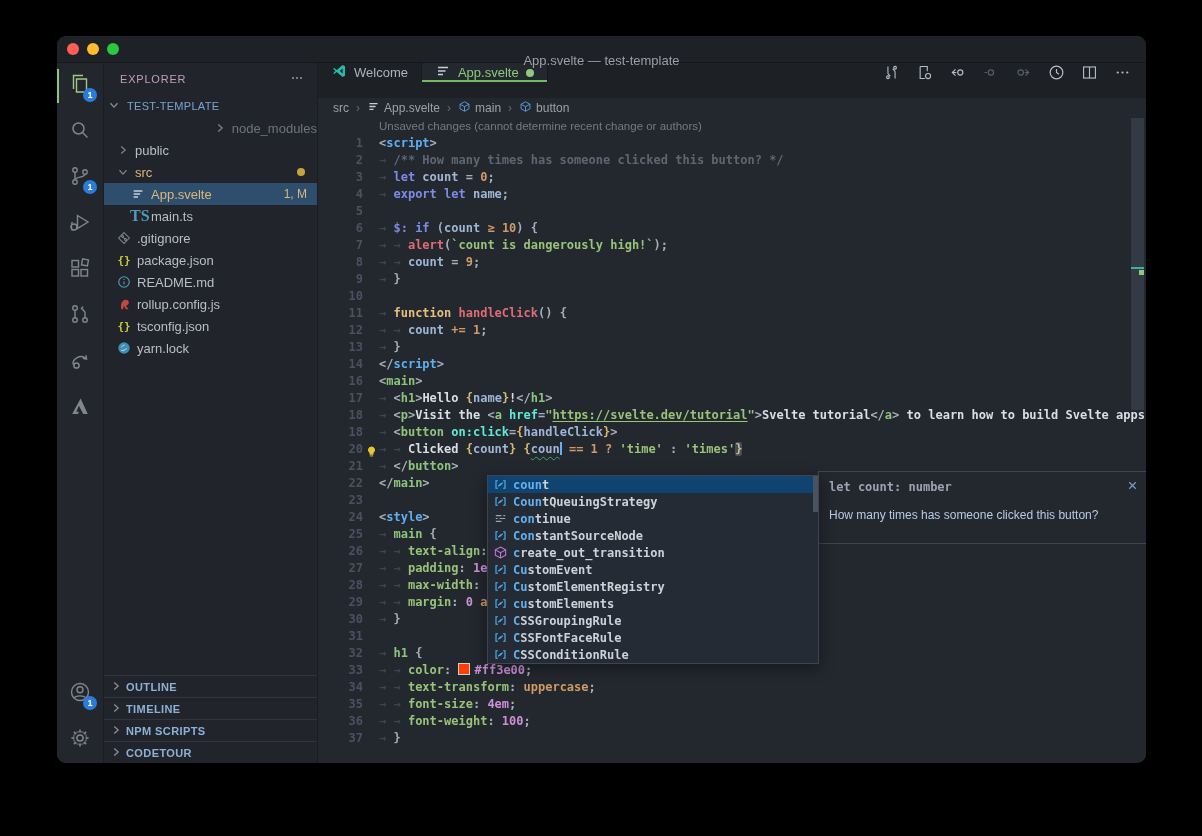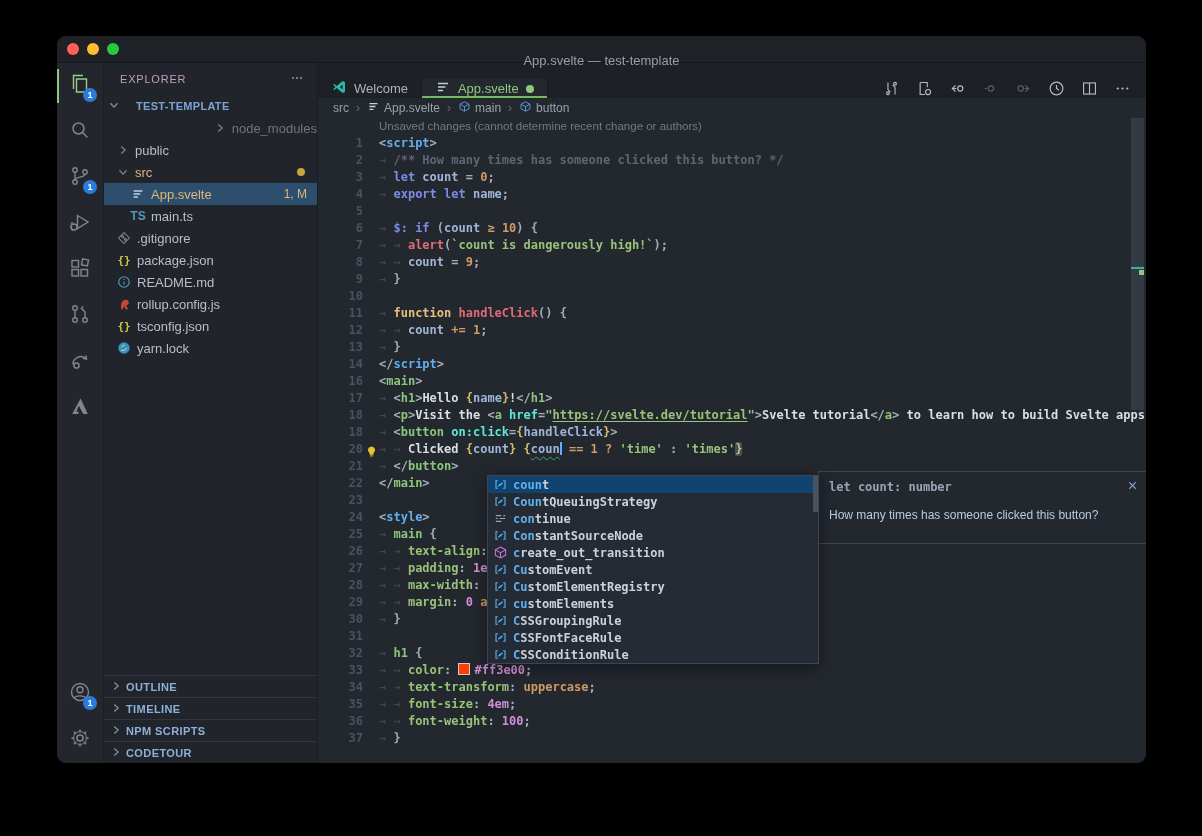--- a/index.html
+++ b/index.html
@@ -23,42 +23,42 @@
   .ab-item.active::before{content:"";position:absolute;left:0;top:6px;bottom:6px;width:2px;background:#8fc97d;}
   .ab-badge{position:absolute;right:6px;bottom:7px;min-width:14px;height:14px;border-radius:8px;background:#2a7cdb;
             color:#fff;font-size:9px;font-weight:700;line-height:14px;text-align:center;}
   .ab-spacer{flex:1;}
   
   .sidebar{width:213px;background:#21252b;border-right:1px solid #1a1d21;display:flex;flex-direction:column;overflow:hidden;}
   .sb-header{height:32px;display:flex;align-items:center;padding:0 12px 0 16px;font-size:11px;letter-spacing:.8px;
              color:#c39cbf;}
   .sb-more{margin-left:auto;color:#9da2a9;cursor:pointer;}
   .sb-more svg{width:16px;height:16px;}
-  .sb-root{height:22px;display:flex;align-items:center;gap:15px;padding-left:3px;font-size:11px;font-weight:700;
+  .sb-root{height:22px;display:flex;align-items:center;gap:6px;padding-left:3px;font-size:11px;font-weight:400;
            letter-spacing:.3px;color:#7aa3d4;cursor:pointer;}
   .sb-root svg{width:14px;height:14px;color:#8a919a;}
   .trow{height:22px;display:flex;align-items:center;gap:5px;font-size:13px;color:#b9bfc8;cursor:pointer;position:relative;}
   .trow .chev{width:14px;height:14px;color:#7d848d;flex-shrink:0;}
   .trow .chev svg{width:14px;height:14px;}
   .trow .ficon{width:16px;text-align:center;flex-shrink:0;font-size:11px;}
   .trow .ficon svg{width:14px;height:14px;vertical-align:-2px;}
   .trow.dim .flabel{color:#6d747e;}
   .trow.modified .flabel{color:#dcb67a;}
   .trow.selected{background:#2d4f6d;}
   .trow .fbadge{margin-left:auto;padding-right:10px;font-size:12px;color:#dcb67a;}
   .trow .fdot{margin-left:auto;margin-right:12px;width:8px;height:8px;border-radius:50%;background:#c7a43a;}
-  .ts-ic{color:#519aba;font-weight:700;font-size:12px;font-family:Liberation Sans, sans-serif;}
+  .ts-ic{color:#519aba;font-weight:700;font-size:16px;font-family:Liberation Serif, serif;}
   .json-ic{color:#cbcb41;font-weight:700;font-size:11px;font-family:"DejaVu Sans Mono",monospace;}
   .sb-spacer{flex:1;}
   .sb-section{height:21px;border-top:1px solid #32363c;display:flex;align-items:center;gap:3px;padding-left:5px;
               font-size:11px;font-weight:700;letter-spacing:.4px;color:#8db0d8;cursor:pointer;}
   .sb-section svg{width:14px;height:14px;color:#8a919a;}
   
   .editorcol{flex:1;display:flex;flex-direction:column;background:#23272e;min-width:0;}
-  .tabbar{height:35px;background:#1d2126;display:flex;align-items:flex-end;}
+  .tabbar{height:35px;background:#1d2126;display:flex;align-items:flex-start;}
   .tab{display:flex;align-items:center;gap:7px;padding:0 13px;font-size:13px;color:#adb3bb;
        border-right:1px solid #16191d;cursor:pointer;}
   .tab svg{width:16px;height:16px;}
   .tab.active{background:#23272e;color:#8fc97d;box-shadow:inset 0 -2px 0 #72ba60;}
   .dirty-dot{width:8px;height:8px;border-radius:50%;background:#8fc97d;}
   .tab-actions{margin-left:auto;display:flex;align-items:center;gap:14px;padding-right:14px;}
   .ta{width:19px;height:19px;color:#b7bcc3;cursor:pointer;}
   .ta svg{width:19px;height:19px;}
   .ta.disabled{color:#565d66;}
   .breadcrumbs{height:20px;display:flex;align-items:center;gap:7px;padding-left:15px;font-size:12px;color:#9aa1a9;}

